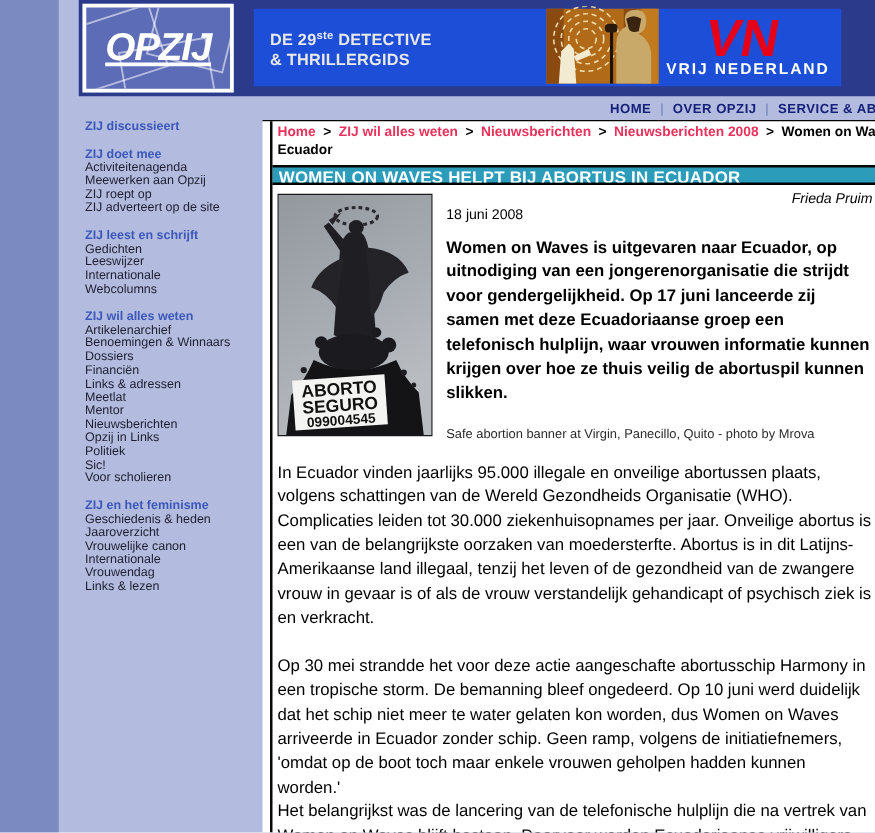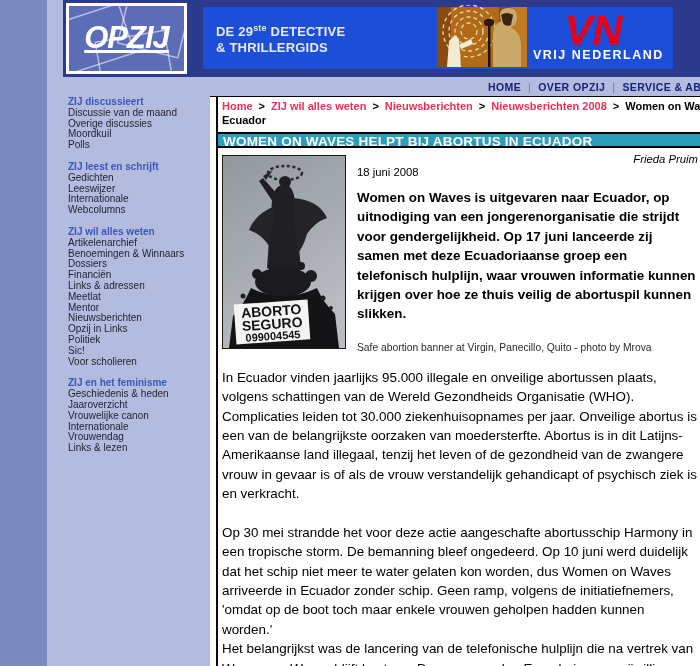--- a/index.html
+++ b/index.html
@@ -124,25 +124,28 @@
   </div>
 </div>
 
 <div class="top-nav">
   <a>HOME</a><span class="sep">|</span><a>OVER OPZIJ</a><span class="sep">|</span><a>SERVICE &amp; ABONNEMENTEN</a>
 </div>
 
 <div class="sidebar">
   <div class="sb-section">
     <div class="sb-title">ZIJ discussieert</div>
-    <div>
-        <div class="sb-item">Discussie van de maand</div>
-        <div class="sb-item">Overige discussies</div>
-        <div class="sb-item">Moordkuil</div>
-        <div class="sb-item">Polls</div>
+  </div>
+  <div class="sb-section">
+    <div class="sb-title">ZIJ doet mee</div>
+    <div>
+        <div class="sb-item">Activiteitenagenda</div>
+        <div class="sb-item">Meewerken aan Opzij</div>
+        <div class="sb-item">ZIJ roept op</div>
+        <div class="sb-item">ZIJ adverteert op de site</div>
       </div>
   </div>
   <div class="sb-section">
     <div class="sb-title">ZIJ leest en schrijft</div>
     <div>
         <div class="sb-item">Gedichten</div>
         <div class="sb-item">Leeswijzer</div>
         <div class="sb-item">Internationale</div>
         <div class="sb-item">Webcolumns</div>
       </div>

